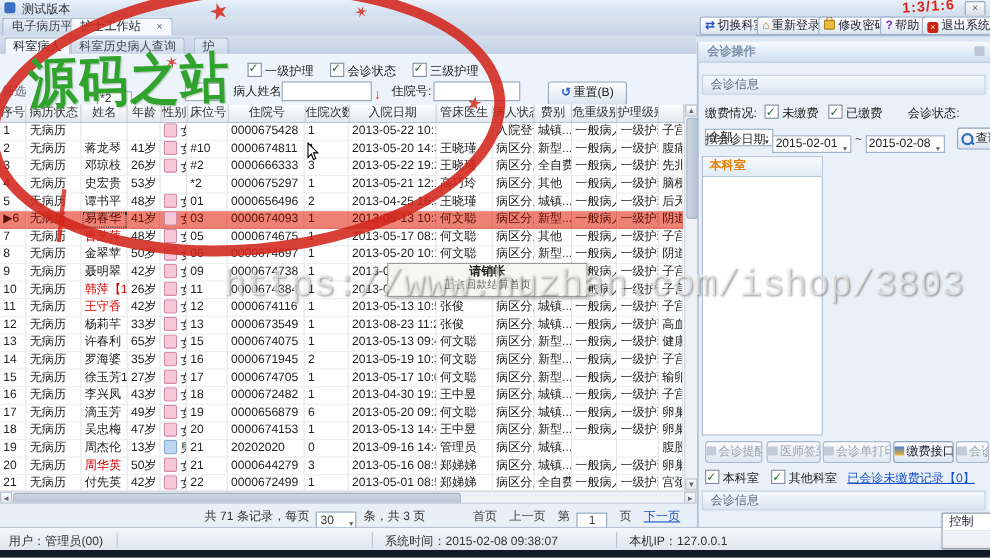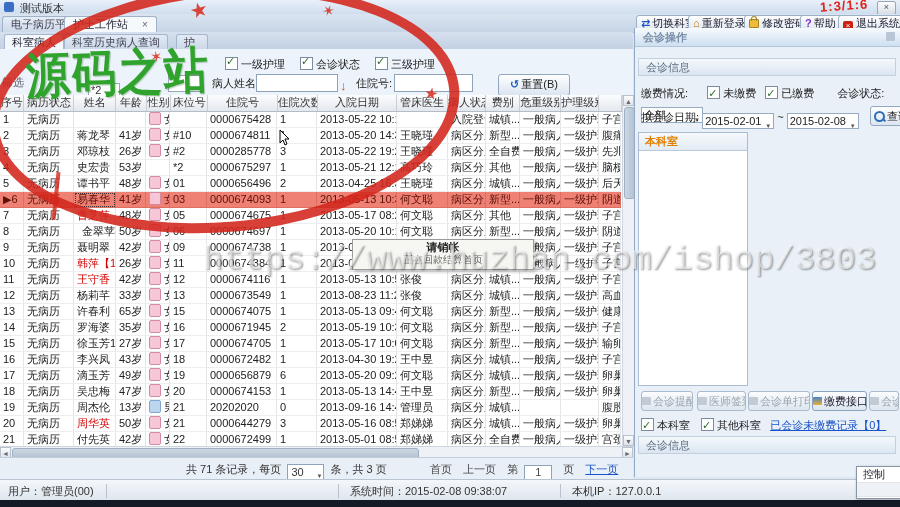--- a/index.html
+++ b/index.html
@@ -64,21 +64,21 @@
   
   .pager{left:0;top:457px;width:633px;height:22px;background:#e9eff6;border-top:1px solid #c2cdda;}
   .pager .mid{position:absolute;left:186px;top:4px;font-size:11px;color:#333;}
   .psel{display:inline-block;width:32px;height:15px;background:#fff;border:1px solid #8ea2ba;vertical-align:-3px;line-height:14px;padding-left:3px;position:relative;margin:0 3px;}
   .psel .ar{position:absolute;right:1px;top:4px;font-size:6px;color:#555;}
   .pnav{position:absolute;left:430px;top:4px;font-size:11px;color:#444;}
   .pnav span{margin-right:8px;}
   .plink{color:#1a53c8;text-decoration:underline;}
   .pinput{display:inline-block;width:26px;height:14px;background:#fff;border:1px solid #8ea2ba;text-align:center;line-height:13px;margin:0 3px;vertical-align:-3px;}
   
-  .rpanel{left:634px;top:28px;width:266px;height:449px;background:#e9f0f8;border-left:1px solid #93a9c4;box-sizing:border-box;}
+  .rpanel{left:634px;top:38px;width:266px;height:449px;background:#e9f0f8;border-left:1px solid #93a9c4;box-sizing:border-box;}
   .rp-title{position:absolute;left:0;top:0;width:100%;height:19px;background:linear-gradient(#f6fafd,#cfe0f1);border-bottom:1px solid #b3c5da;line-height:18px;padding-left:8px;color:#7b8ea9;font-weight:bold;box-sizing:border-box;}
   .rp-title .pin{position:absolute;right:5px;top:4px;width:9px;height:9px;background:#b9c6d6;border-radius:1px;}
   .rp-bar{position:absolute;left:3px;width:258px;height:18px;background:linear-gradient(#f4f8fc,#dbe6f1);border:1px solid #c2d0e0;line-height:17px;padding-left:7px;color:#5a6b80;box-sizing:border-box;}
   .rp-row{position:absolute;left:6px;width:256px;height:18px;line-height:18px;color:#222;}
   .combo{display:inline-block;background:#fff;border:1px solid #96aac2;height:16px;line-height:15px;padding:0 2px;position:relative;vertical-align:-4px;box-sizing:border-box;}
   .combo .ar{position:absolute;right:2px;top:5px;font-size:6px;color:#555;}
   .qbtn{position:absolute;left:229px;top:-2px;width:40px;height:20px;background:linear-gradient(#fefefe,#dbe5f0);border:1px solid #93a7c0;border-radius:3px;line-height:19px;padding-left:16px;overflow:hidden;box-sizing:border-box;}
   .qbtn .mag{position:absolute;left:3px;top:4px;width:7px;height:7px;border:2px solid #2f6db4;border-radius:50%;}
   .qbtn .mag::after{content:"";position:absolute;left:6px;top:6px;width:4px;height:2px;background:#2f6db4;transform:rotate(45deg);}
   .listbox{position:absolute;background:#fff;border:1px solid #a9bcd2;box-sizing:border-box;}
@@ -205,21 +205,21 @@
         <div class="c" style="width: 38px;">一级护理</div>
         <div class="c" style="width: 22px;">腹痛</div>
       </div>
       <div class="trow">
         <div class="c" style="width: 24px;">3</div>
         <div class="c" style="width: 50px;">无病历</div>
         <div class="c" style="width: 42px;">邓琼枝</div>
         <div class="c" style="width: 30px;">26岁</div>
         <div class="c" style="width: 24px;"><span class="gicon f"></span>女</div>
         <div class="c" style="width: 37px;">#2</div>
-        <div class="c" style="width: 70px;">0000285778</div>
+        <div class="c" style="width: 70px;">0000666333</div>
         <div class="c" style="width: 40px;">3</div>
         <div class="c" style="width: 80px;">2013-05-22 19:22</div>
         <div class="c" style="width: 51px;">王晓瑾</div>
         <div class="c" style="width: 38px;">病区分床</div>
         <div class="c" style="width: 34px;">全自费</div>
         <div class="c" style="width: 41px;">一般病人</div>
         <div class="c" style="width: 38px;">一级护理</div>
         <div class="c" style="width: 22px;">先兆流</div>
       </div>
       <div class="trow">
@@ -286,21 +286,21 @@
         <div class="c" style="width: 51px;">何文聪</div>
         <div class="c" style="width: 38px;">病区分床</div>
         <div class="c" style="width: 34px;">其他</div>
         <div class="c" style="width: 41px;">一般病人</div>
         <div class="c" style="width: 38px;">一级护理</div>
         <div class="c" style="width: 22px;">子宫内</div>
       </div>
       <div class="trow">
         <div class="c" style="width: 24px;">8</div>
         <div class="c" style="width: 50px;">无病历</div>
-        <div class="c" style="width: 42px; text-align: right;">金翠苹</div>
+        <div class="c" style="width: 42px;">金翠苹</div>
         <div class="c" style="width: 30px;">50岁</div>
         <div class="c" style="width: 24px;"><span class="gicon f"></span>女</div>
         <div class="c" style="width: 37px;">06</div>
         <div class="c" style="width: 70px;">0000674697</div>
         <div class="c" style="width: 40px;">1</div>
         <div class="c" style="width: 80px;">2013-05-20 10:17</div>
         <div class="c" style="width: 51px;">何文聪</div>
         <div class="c" style="width: 38px;">病区分床</div>
         <div class="c" style="width: 34px;">新型...</div>
         <div class="c" style="width: 41px;">一般病人</div>
@@ -562,21 +562,21 @@
     <span class="plink">下一页</span>
     <span class="plink" style="margin-right:0;">末页</span>
   </div>
 </div>
 
 <div class="abs rpanel">
   <div class="rp-title"><span>会诊操作</span><span class="pin"></span></div>
   <div class="rp-bar" style="top:30px;">会诊信息</div>
   <div class="rp-row" style="top:56px;">
     <span>缴费情况:</span>
-    <span style="margin-left:16px;"><span class="cb checked"></span><span>未缴费</span></span>
+    <span style="margin-left:4px;"><span class="cb checked"></span><span>未缴费</span></span>
     <span style="margin-left:6px;"><span class="cb checked"></span><span>已缴费</span></span>
     <span style="margin-left:20px;">会诊状态:</span>
     <span class="combo" style="width:62px;"><span>全部</span><span class="ar">▼</span></span>
   </div>
   <div class="rp-row" style="top:80px;">
     <span>拟会诊日期:</span>
     <span class="combo" style="width:72px;"><span>2015-02-01</span><span class="ar">▼</span></span>
     <span>~</span>
     <span class="combo" style="width:72px;"><span>2015-02-08</span><span class="ar">▼</span></span>
     <span class="qbtn"><span class="mag"></span><span>查询</span></span>

